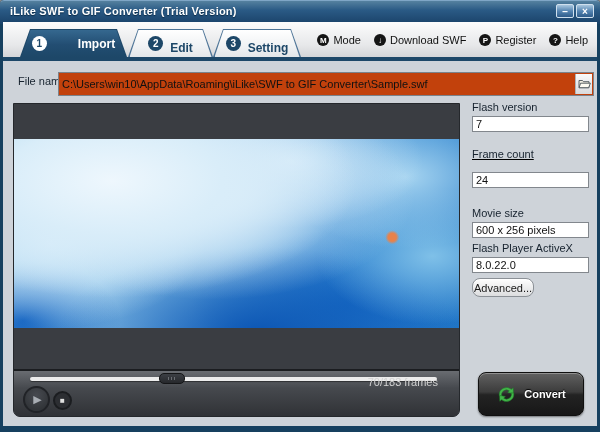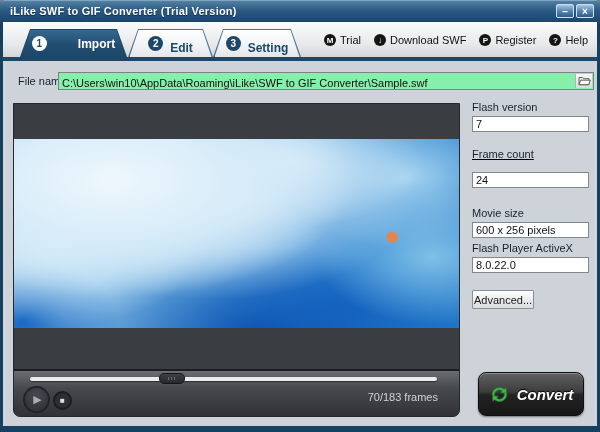--- a/index.html
+++ b/index.html
@@ -51,22 +51,22 @@
 
   
   .top-actions { position:absolute; top:12px; right:9px; display:flex; gap:13px; align-items:center; }
   .action { display:flex; align-items:center; gap:4px; cursor:pointer; }
   .action-icon { width:12px; height:12px; border-radius:50%; background:#151515; color:#fff;
                  font-size:8px; font-weight:bold; display:flex; align-items:center; justify-content:center; }
   .action-label { font-size:11px; color:#111; }
 
   
   .file-label { position:absolute; left:15px; top:53px; font-size:11px; color:#16222e; }
-  .file-input-wrap { position:absolute; left:55px; right:3px; top:50px; height:18px;
-                     border:1px solid #7b828a; background:#86efac; }
+  .file-input-wrap { position:absolute; left:55px; right:3px; top:50px; height:24px;
+                     border:1px solid #7b828a; background:#c2410c; }
   .file-input { width:100%; height:100%; border:0; outline:none; background:transparent;
                 font-family:"Liberation Sans", sans-serif; font-size:11px; color:#111;
                 padding:0 22px 0 3px; }
   .browse-btn { position:absolute; top:1px; right:1px; bottom:1px; width:17px; border:none;
                 border-left:1px solid #aeb3b8; background:linear-gradient(#fafafa,#d9dadc);
                 display:flex; align-items:center; justify-content:center; cursor:pointer; padding:0; }
 
   
   .preview { position:absolute; left:10px; top:81px; width:447px; height:314px;
              background:#3a3d42; border:1px solid #25282c; border-radius:0 0 7px 7px; }
@@ -95,42 +95,42 @@
            border-radius:5px; cursor:grab; }
   .thumb::before { content:""; position:absolute; left:8px; right:8px; top:3px; bottom:3px;
                    background:repeating-linear-gradient(90deg,#6a6d72 0 1px, transparent 1px 3px); }
   .play-btn { position:absolute; left:9px; top:15px; width:27px; height:27px; border-radius:50%;
               background:radial-gradient(circle at 50% 32%, #474a50, #323539 72%);
               border:2px solid #212327; color:#a8adb3; font-size:11px;
               display:flex; align-items:center; justify-content:center; padding-left:2px; cursor:pointer; }
   .stop-btn { position:absolute; left:39px; top:20px; width:19px; height:19px; border-radius:50%;
               background:#2c2e32; border:2px solid #1b1d20; color:#e0e0e0; font-size:8px;
               display:flex; align-items:center; justify-content:center; cursor:pointer; }
-  .frames { position:absolute; right:21px; bottom:13px; font-size:11px; color:#d2d2d2; }
+  .frames { position:absolute; right:21px; bottom:28px; font-size:11px; color:#d2d2d2; }
 
   
   .field { position:absolute; left:469px; width:117px; }
   .field-label { font-size:11px; color:#16222e; margin-bottom:3px; }
   .field-box { height:16px; border:1px solid #82878d; background:#fff; font-size:11px;
                color:#111; padding:0 3px; display:flex; align-items:center; overflow:hidden;
                white-space:nowrap; }
   #field-0 { top:79px; } #field-1 { top:126px;text-decoration:underline; } #field-2 { top:150px; }
   #field-3 { top:185px; } #field-4 { top:220px; }
-  .advanced-btn { position:absolute; left:469px; top:268px; width:62px; height:19px;
+  .advanced-btn { position:absolute; left:469px; top:256px; width:62px; height:19px;
                   background:linear-gradient(#fefefe,#dcdddf); border:1px solid #8b9096;
-                  border-radius:1px; font-family:"Liberation Sans", sans-serif; font-size:11px;
+                  border-radius:8px; font-family:"Liberation Sans", sans-serif; font-size:11px;
                   color:#1a1a1a; box-shadow:inset 0 1px 0 #fff; cursor:pointer; }
 
   
   .convert-btn { position:absolute; left:475px; top:350px; width:106px; height:44px;
                  border-radius:8px; border:1px solid #101010; cursor:pointer;
                  background:linear-gradient(#616161 0%, #3c3c3c 45%, #232323 52%, #171717 100%);
                  box-shadow:inset 0 1px 0 rgba(255,255,255,.3), 0 1px 2px rgba(0,0,0,.45);
                  display:flex; align-items:center; justify-content:center; gap:7px; }
-  .convert-label { color:#fff; font-size:15px; font-weight:bold; font-style:italic;
+  .convert-label { color:#fff; font-size:11px; font-weight:bold; 
                    text-shadow:0 -1px 1px #000; }
 </style>
 </head>
 <body>
 
 <div class="window">
 
   <div class="titlebar">
     <div class="title-text">iLike SWF to GIF Converter (Trial Version)</div>
     <div class="win-buttons">
@@ -157,21 +157,21 @@
       <div class="tab inactive" id="tab-setting">
         <div class="tab-fill">
           <span class="tab-num">3</span>
           <span class="tab-label">Setting</span>
         </div>
       </div>
 
       <div class="top-actions">
         <div class="action">
           <span class="action-icon">M</span>
-          <span class="action-label">Trial</span>
+          <span class="action-label">Mode</span>
         </div>
         <div class="action">
           <span class="action-icon">↓</span>
           <span class="action-label">Download SWF</span>
         </div>
         <div class="action">
           <span class="action-icon">P</span>
           <span class="action-label">Register</span>
         </div>
         <div class="action">

